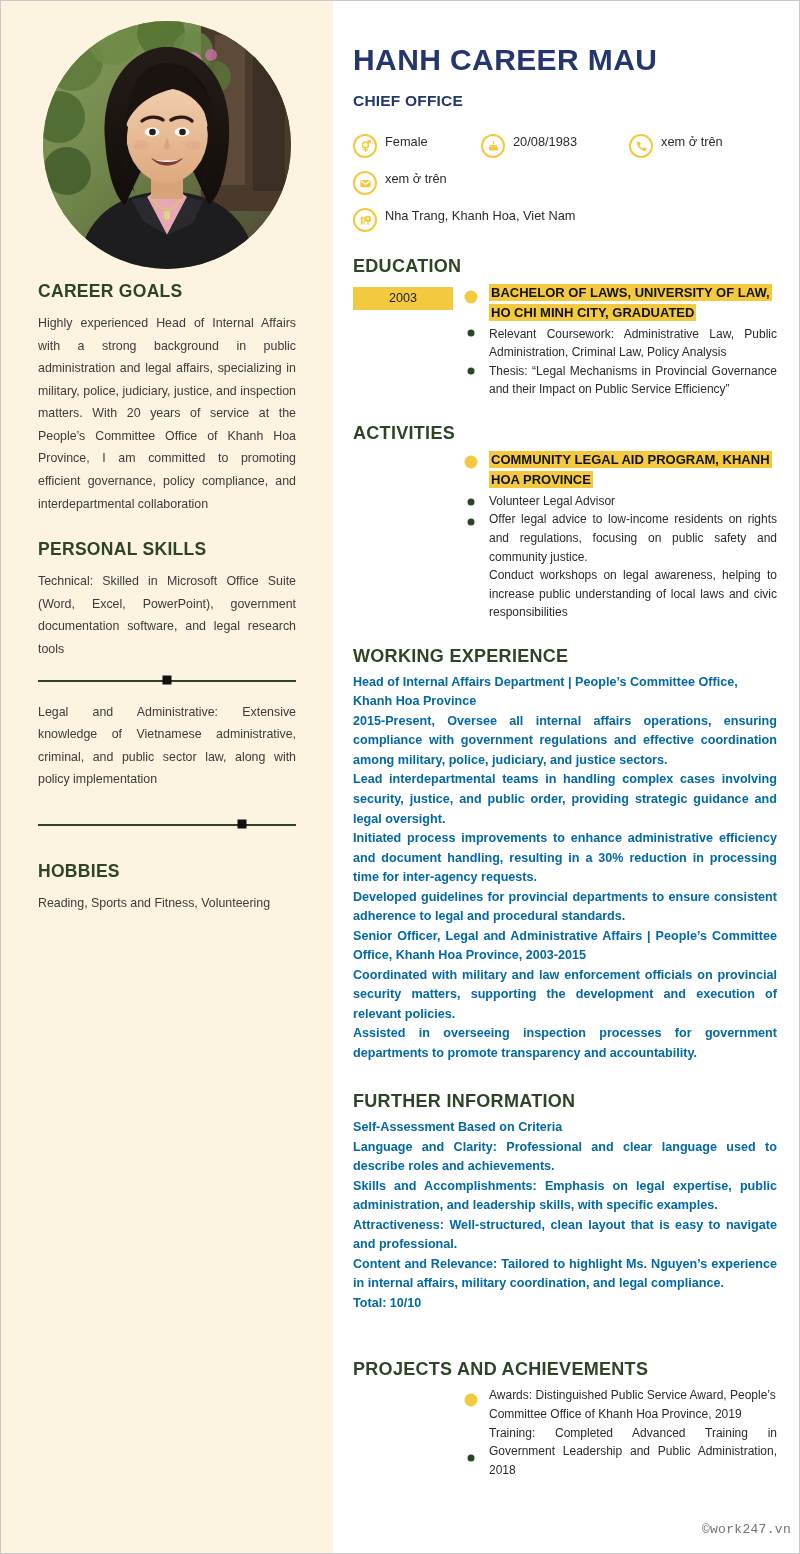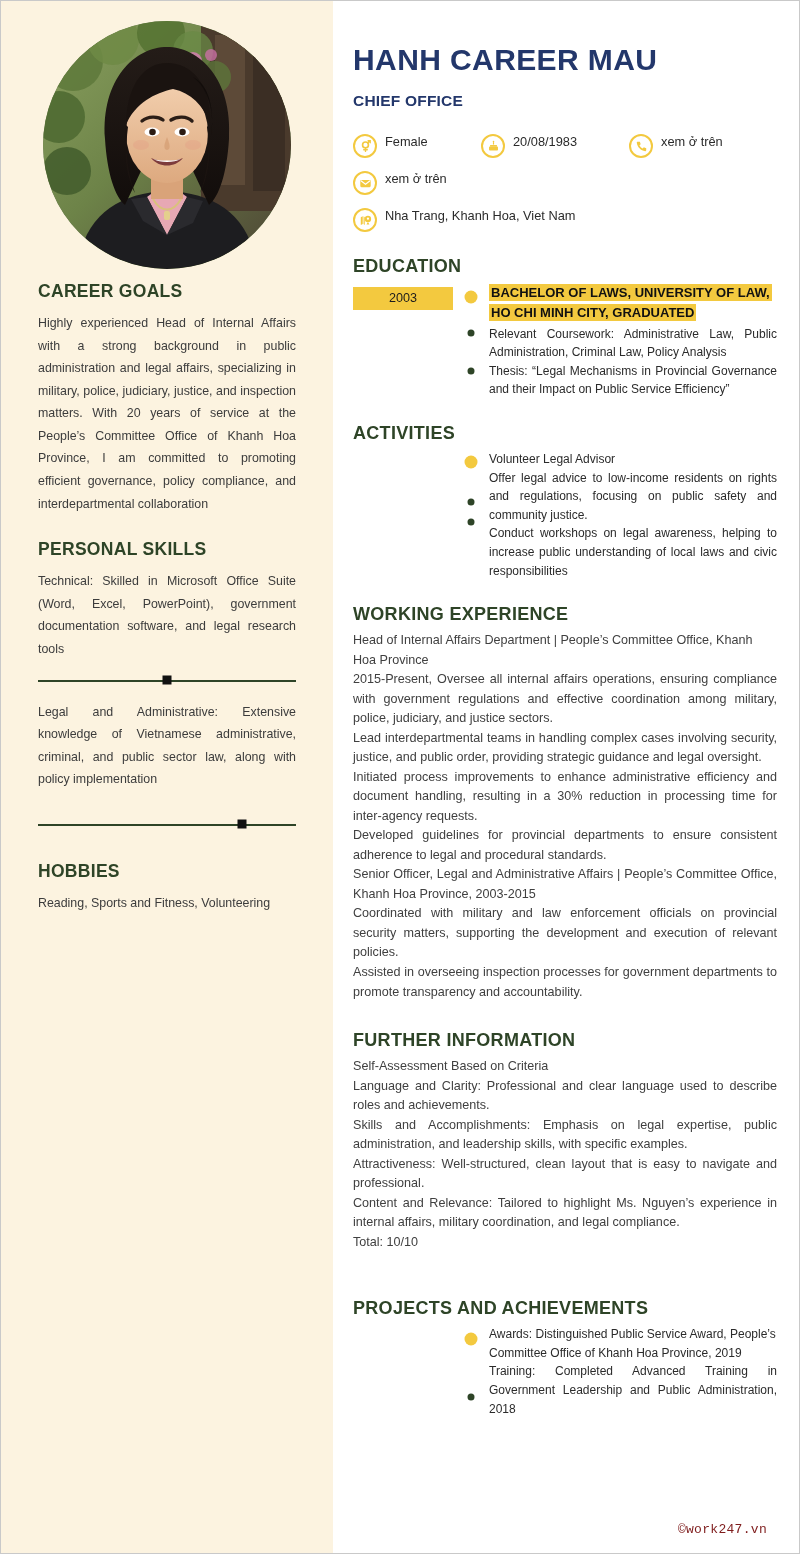--- a/index.html
+++ b/index.html
@@ -217,31 +217,32 @@
   .tl-title-wrap { margin-bottom: 2px; }
 
   .tl-line {
     color: #2b2b2b;
     font-size: 12px;
     line-height: 1.55;
   }
   .tl-line.just { text-align: justify; }
 
   .body-line {
-    color: #404040;
+    color: #0369a1;
     font-size: 12.6px;
     line-height: 1.55;
+    font-weight: bold;
   }
   .body-line.just { text-align: justify; }
 
   .footer {
     position: absolute;
-    right: 32px;
+    right: 8px;
     bottom: 16px;
-    color: #7f1d1d;
+    color: #737373;
     font-size: 13px;
     font-family: "Liberation Mono", monospace;
     letter-spacing: .3px;
   }
 </style>
 </head>
 <body>
 
 <div class="page">
 
@@ -447,20 +448,21 @@
       <div class="sec-h">ACTIVITIES</div>
       <div class="tl">
         <div class="tl-left"></div>
         <div class="tl-rail">
           <div class="line"></div>
           <div class="tl-dot big" style="top:12px"></div>
           <div class="tl-dot" style="top:52px"></div>
           <div class="tl-dot" style="top:72px"></div>
         </div>
         <div class="tl-body">
+          <div class="tl-title-wrap"><span class="tl-title">COMMUNITY LEGAL AID PROGRAM, KHANH HOA PROVINCE</span></div>
           <div class="tl-line">Volunteer Legal Advisor</div>
           <div class="tl-line just">Offer legal advice to low-income residents on rights and regulations, focusing on public safety and community justice.</div>
           <div class="tl-line just">Conduct workshops on legal awareness, helping to increase public understanding of local laws and civic responsibilities</div>
         </div>
       </div>
     </section>
 
     <section class="sec">
       <div class="sec-h">WORKING EXPERIENCE</div>
       <div class="body-line">Head of Internal Affairs Department | People’s Committee Office, Khanh Hoa Province</div>

